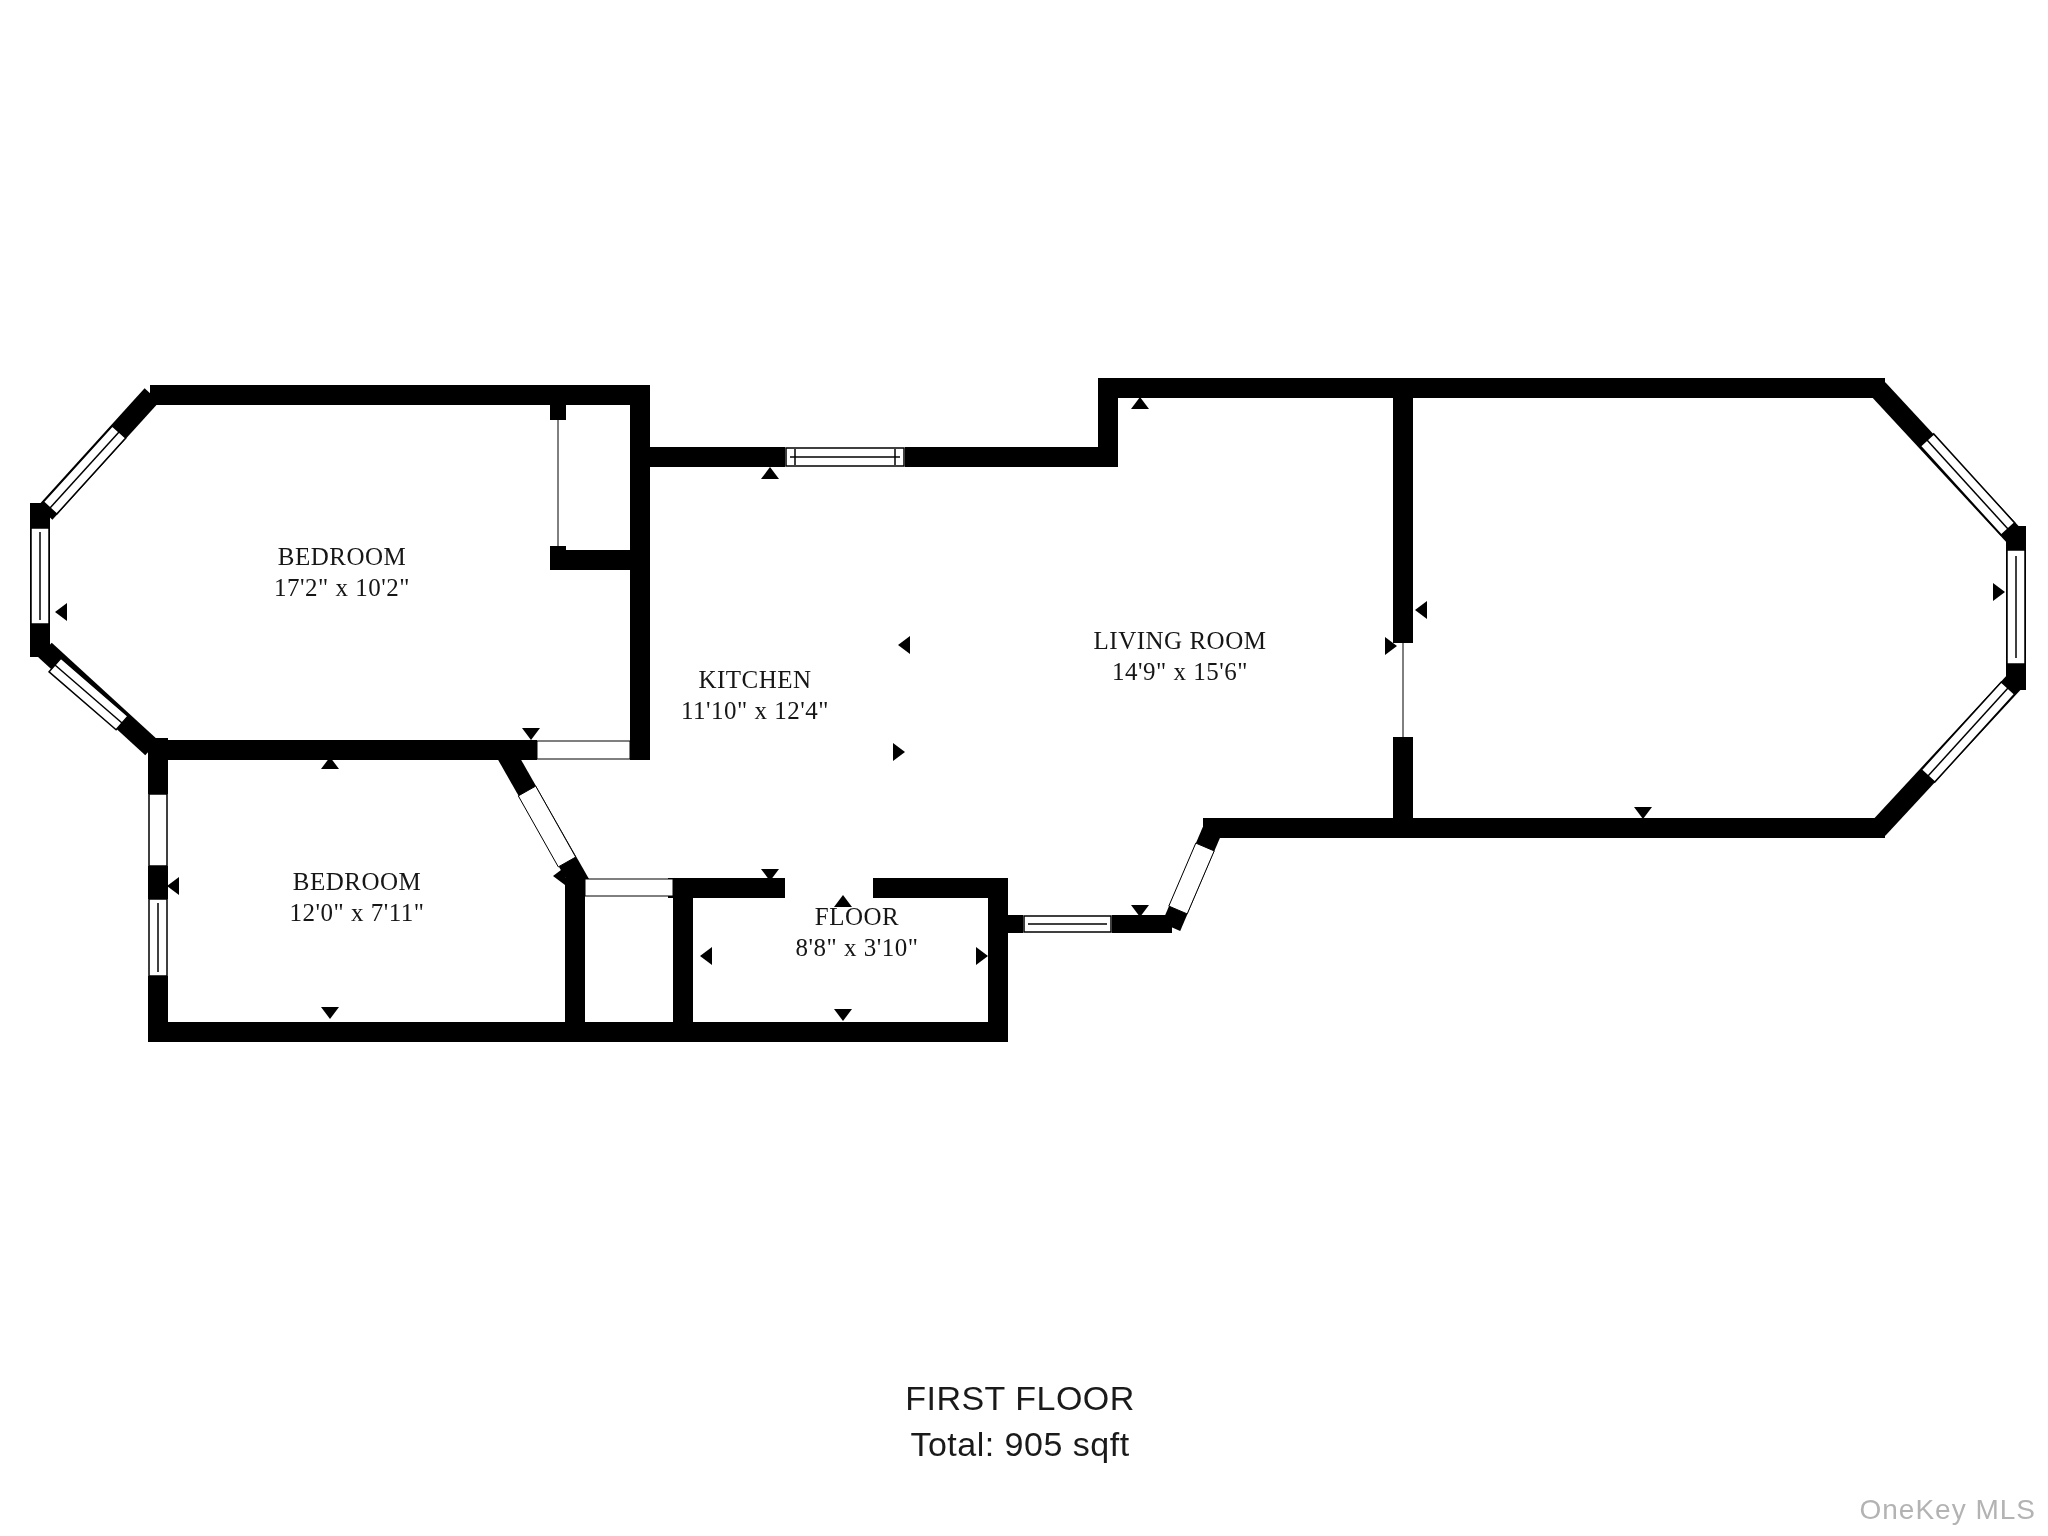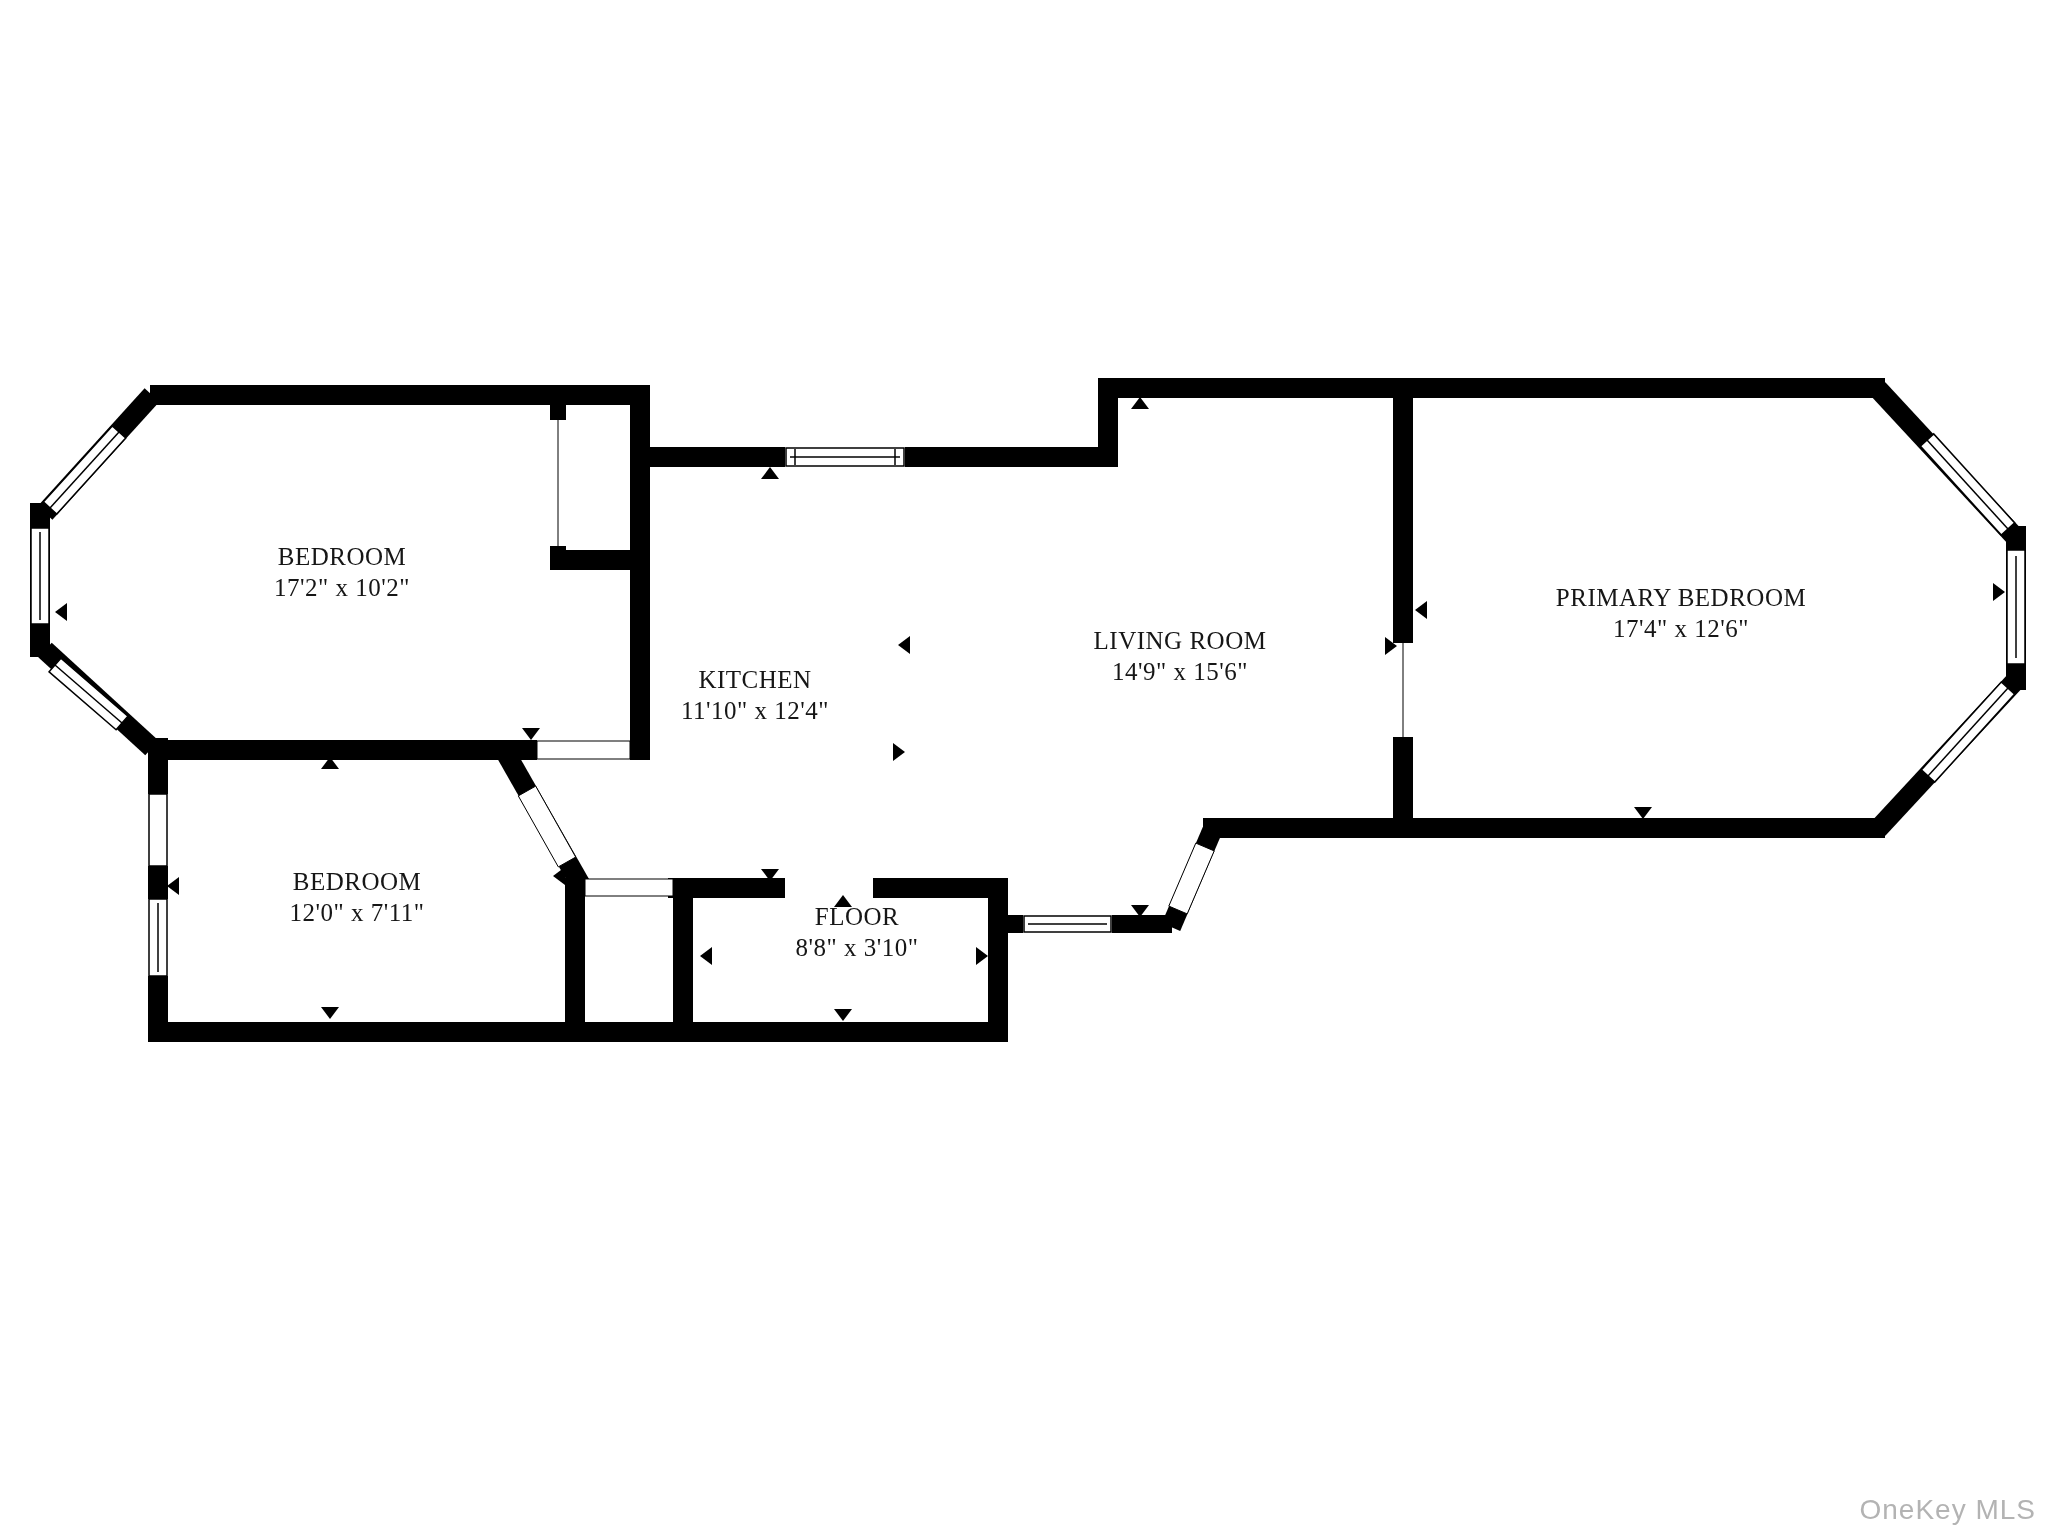--- a/index.html
+++ b/index.html
@@ -178,21 +178,21 @@
   <div class="room-label" style="left:1180px;top:656px">
     <div>LIVING ROOM</div>
     <div>14'9" x 15'6"</div>
   </div>
 
   <div class="room-label" style="left:857px;top:932px">
     <div>FLOOR</div>
     <div>8'8" x 3'10"</div>
   </div>
 
-  <div class="room-label" style="left:1681px;top:613px">
-    <div>PRIMARY BEDROOM</div>
-    <div>17'4" x 12'6"</div>
+
+  <div class="floor-title" style="left:1020px;top:1421px">
+    <div>FIRST FLOOR</div>
+    <div>Total: 905 sqft</div>
   </div>
-
 
   <div class="watermark">OneKey MLS</div>
 
 </div>
 
 </body></html>

